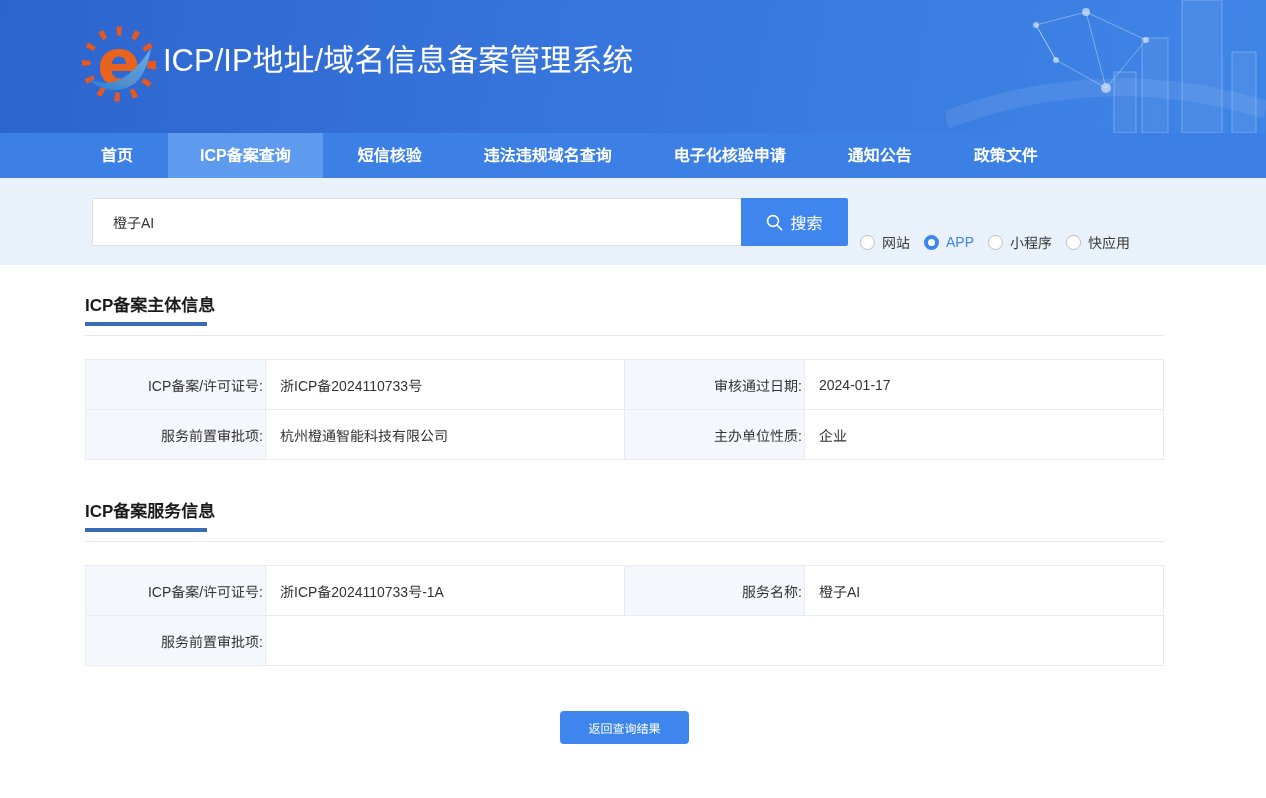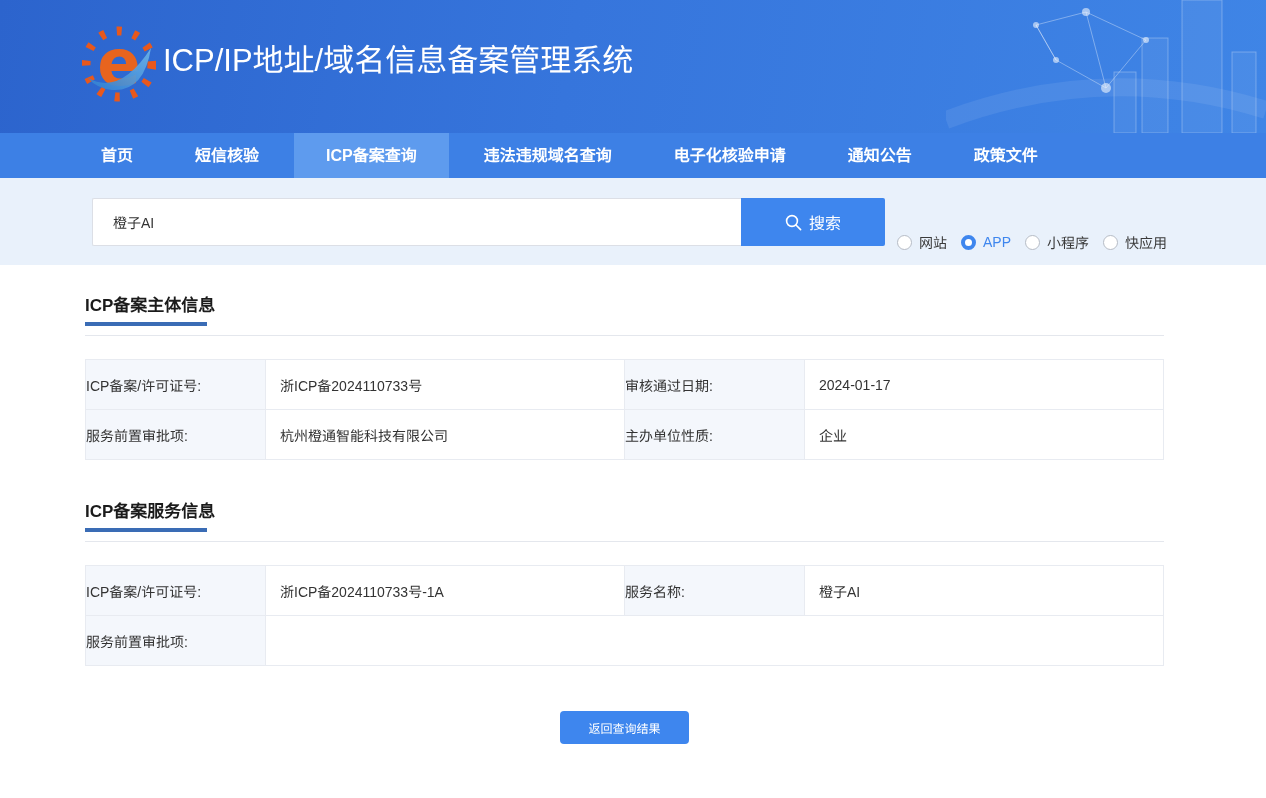--- a/index.html
+++ b/index.html
@@ -53,21 +53,21 @@
     height:87px;background:var(--search-section-bg);
     display:flex;align-items:flex-start;padding:20px 0 0 92px;
   }
   .search-input{
     width:649px;height:48px;border:1px solid #dcdfe6;border-right:none;
     border-radius:2px 0 0 2px;background:#fff;padding:0 20px;
     font-size:14px;color:var(--text);outline:none;
     font-family:"Liberation Sans","DejaVu Sans",sans-serif;
   }
   .search-btn{
-    width:144px;height:48px;border:none;border-radius:0 2px 2px 0;
+    width:107px;height:48px;border:none;border-radius:0 2px 2px 0;
     background:var(--accent);color:#fff;font-size:16px;cursor:pointer;
     display:flex;align-items:center;justify-content:center;gap:7px;
     font-family:"Liberation Sans","DejaVu Sans",sans-serif;
   }
   .radio-group{display:flex;align-items:center;margin:34px 0 0 12px;}
   .radio-option{display:flex;align-items:center;cursor:pointer;margin-right:14px;}
   .radio-option:last-child{margin-right:0;}
   .radio-circle{
     width:15px;height:15px;border-radius:50%;background:#fff;
     border:1px solid #b6bcc6;margin-right:7px;flex:0 0 auto;
@@ -81,21 +81,21 @@
   .section-title{font-size:17px;font-weight:bold;color:#1b1b1b;}
   .title-underline{width:122px;height:4px;background:var(--title-underline);margin-top:6px;}
   .divider{height:1px;background:var(--divider);margin-top:9px;}
   table.info-table{
     width:100%;border-collapse:collapse;margin-top:23px;table-layout:fixed;
   }
   .info-table td{
     border:1px solid var(--table-border);height:50px;font-size:14px;color:var(--text);
   }
   .info-table td.label-cell{
-    width:180px;background:var(--table-label-bg);text-align:left;padding-right:2px;
+    width:180px;background:var(--table-label-bg);text-align:right;padding-right:2px;
   }
   .info-table td.value-cell{padding-left:14px;background:#fff;}
   .section-head.second{margin-top:37px;}
   .footer-actions{text-align:center;margin-top:45px;}
   .back-btn{
     background:var(--accent);color:#fff;border:none;border-radius:4px;
     font-size:12px;padding:8px 28px;cursor:pointer;
     font-family:"Liberation Sans","DejaVu Sans",sans-serif;
   }
 </style>
@@ -136,22 +136,22 @@
     <path d="M6 62 Q38 80 69 32 Q62 76 30 74 Q14 72 6 62 Z" fill="url(#swoosh)" opacity="0.92"></path>
   </svg>
 
   <div class="titles">
     <div class="main-title">ICP/IP地址/域名信息备案管理系统</div>
   </div>
 </div>
 
 <div class="nav">
   <div class="nav-item">首页</div>
+  <div class="nav-item active">ICP备案查询</div>
   <div class="nav-item">短信核验</div>
-  <div class="nav-item active">ICP备案查询</div>
   <div class="nav-item">违法违规域名查询</div>
   <div class="nav-item">电子化核验申请</div>
   <div class="nav-item">通知公告</div>
   <div class="nav-item">政策文件</div>
 </div>
 
 <div class="search-section">
   <input class="search-input" type="text" value="橙子AI" style="">
   <button class="search-btn">
     <svg width="17" height="17" viewBox="0 0 17 17">

